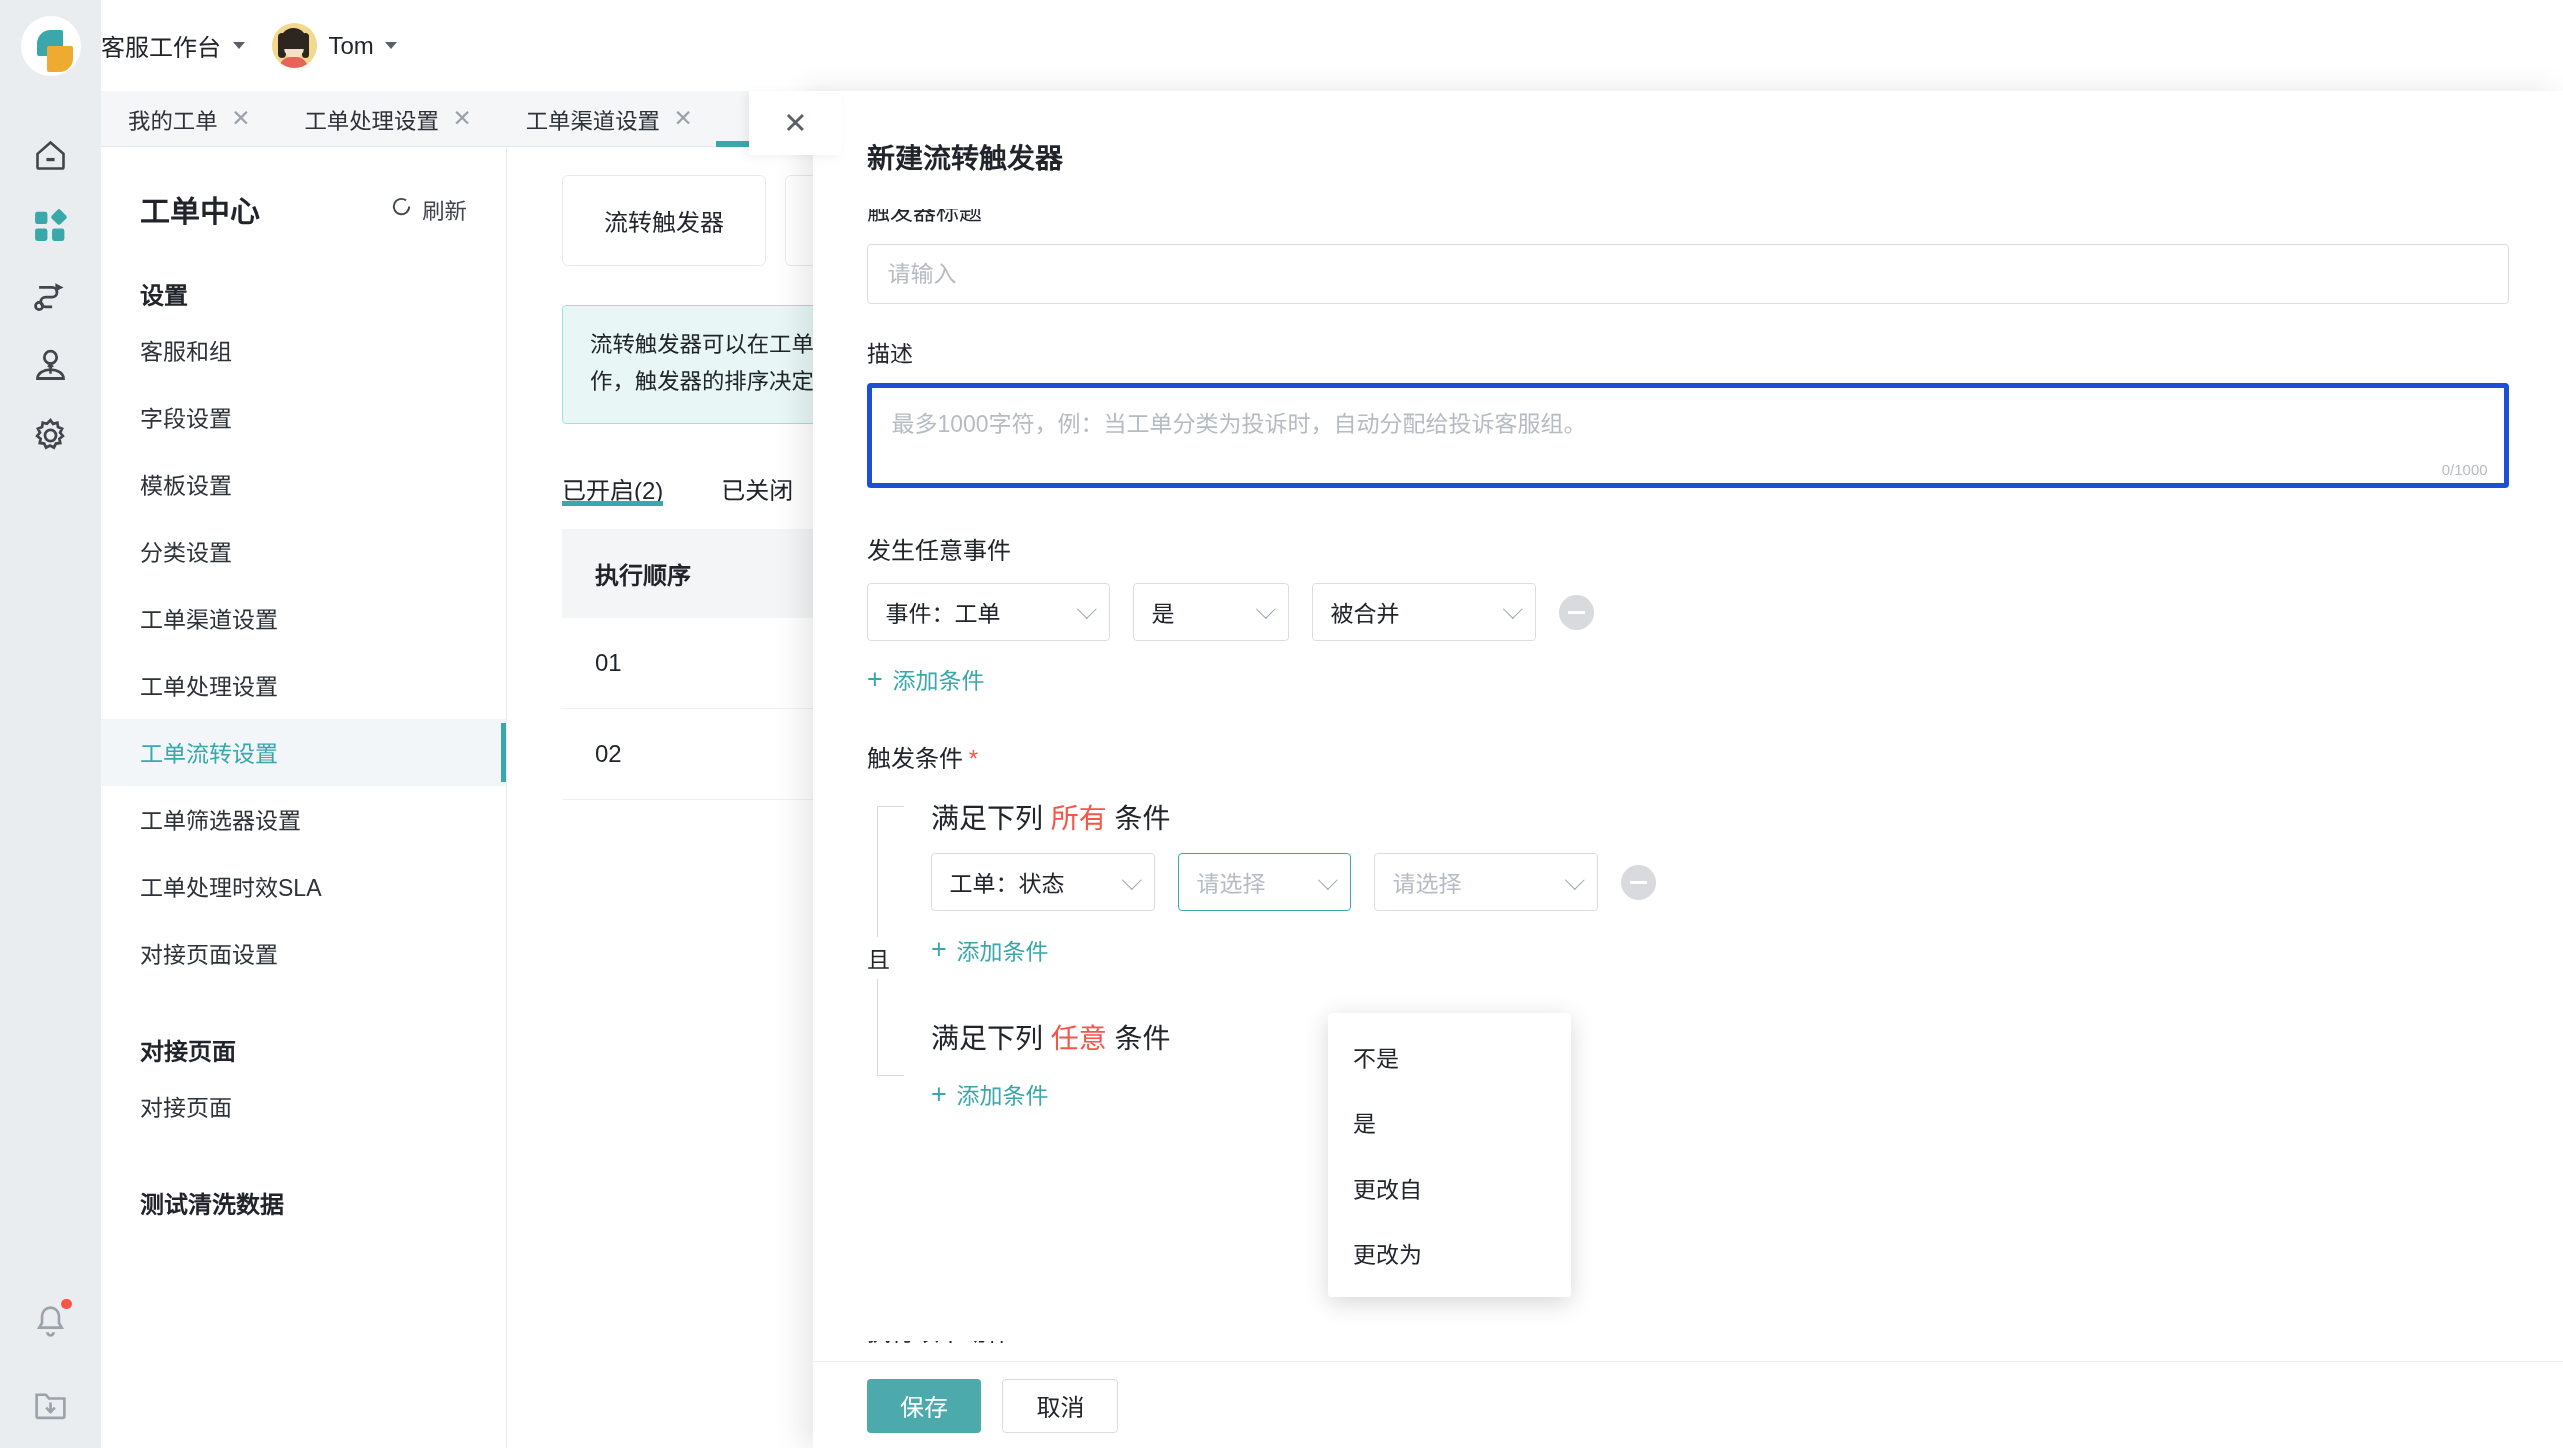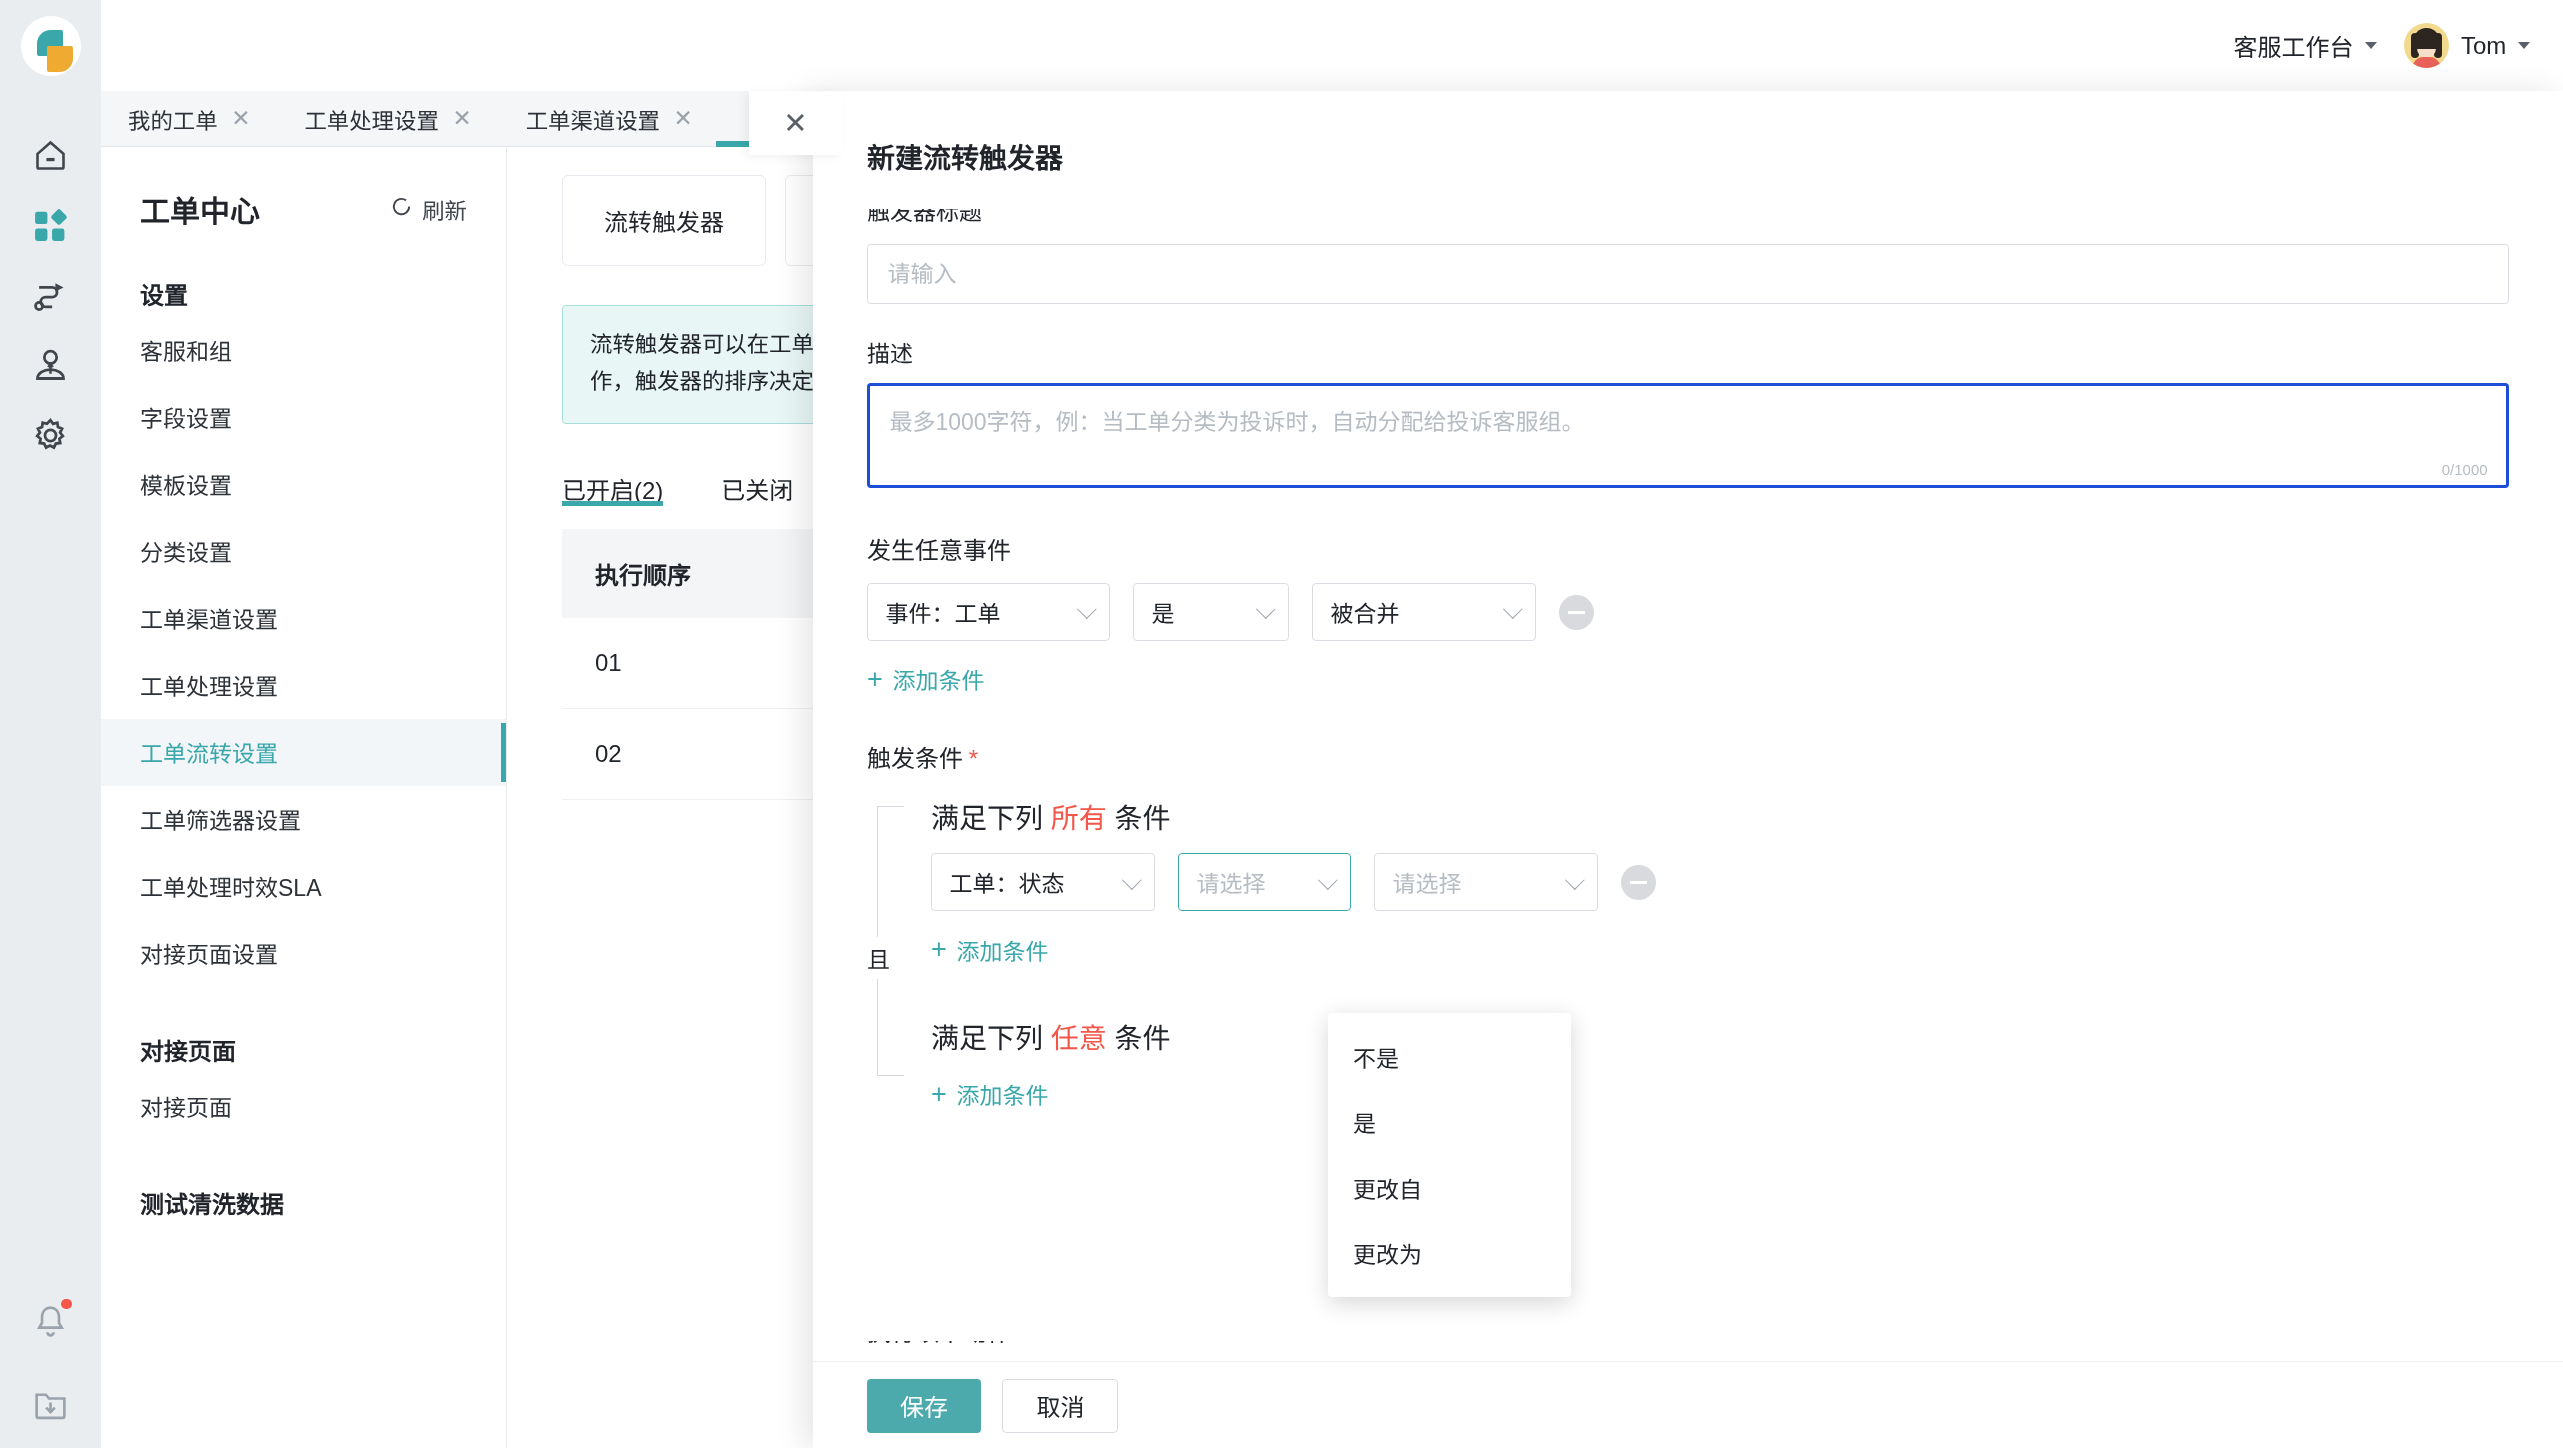--- a/index.html
+++ b/index.html
@@ -28,21 +28,21 @@
   .rail-icons { margin-top:47px; display:flex; flex-direction:column; gap:0; width:100%; }
   .rail-item { height:70px; display:flex; align-items:center; justify-content:center; cursor:pointer; position:relative;}
   .rail-bottom { position:absolute; bottom:0; left:0; width:101px; }
   .rail-bottom .rail-item{ height:84px; }
   .dot-badge{ position:absolute; width:10.7px; height:10.7px; border-radius:50%; background:#f4564a;
      right:29px; top:17.5px; }
 
   
   .topbar {
     position:absolute; left:101px; top:0; right:0; height:91px; background:#fff;
-    display:flex; align-items:center; justify-content:flex-end; padding-right:33px; gap:27px;
+    display:flex; align-items:center; justify-content:flex-start; padding-right:33px; gap:27px;
   }
   .workspace-sel { display:flex; align-items:center; gap:11.7px; font-size:24px; color:#21252b; cursor:pointer;}
   .user-box { display:flex; align-items:center; gap:11.7px; cursor:pointer;}
   .avatar {
     width:45px; height:45px; border-radius:50%; background:#f2d98d; position:relative; overflow:hidden;
   }
   .av-hair{position:absolute;left:8.8px;top:4.9px;width:27px;height:21.4px;background:#2c2520;border-radius:13.6px 13.6px 3.9px 3.9px;}
   .av-face{position:absolute;left:12.6px;top:13.6px;width:19.4px;height:21.4px;background:#f6dfc9;border-radius:9.7px 9.7px 10.7px 10.7px;}
   .av-hairL{position:absolute;left:6.8px;top:9.7px;width:7.8px;height:25px;background:#2c2520;border-radius:4.9px;}
   .av-hairR{position:absolute;left:30px;top:9.7px;width:7.8px;height:25px;background:#2c2520;border-radius:4.9px;}
@@ -124,21 +124,21 @@
   .req { color:#f4564a; margin-left:5.8px; }
 
   .inp {
     width:100%; height:60px; border:1px solid #d9dde2; border-radius:3.9px;
     padding:0 19.4px; font-size:23px; color:#21252b; background:#fff; outline:none;
     font-family:"Liberation Sans","DejaVu Sans",sans-serif;
   }
   .inp::placeholder { color:#b6bcc3; }
   .ta-wrap { position:relative; margin-bottom:39px; }
   .ta {
-    width:100%; height:105px; border:3px solid #1d4ed8; border-radius:3.9px;
+    width:100%; height:105px; border:5px solid #1d4ed8; border-radius:3.9px;
     padding:17.5px 19.4px; font-size:23px; color:#21252b; resize:none; outline:none;
     font-family:"Liberation Sans","DejaVu Sans",sans-serif;
   }
   .ta::placeholder { color:#b6bcc3; }
   .counter { position:absolute; right:21.4px; bottom:13.6px; font-size:15px; color:#b6bcc3; }
 
   .sect-label { font-size:24px; color:#21252b; margin:33px 0 17.5px 0; }
   .row { display:flex; align-items:center; gap:23px; }
   .sel {
     position:relative; height:58px; border:1px solid #d9dde2; border-radius:3.9px; background:#fff;

